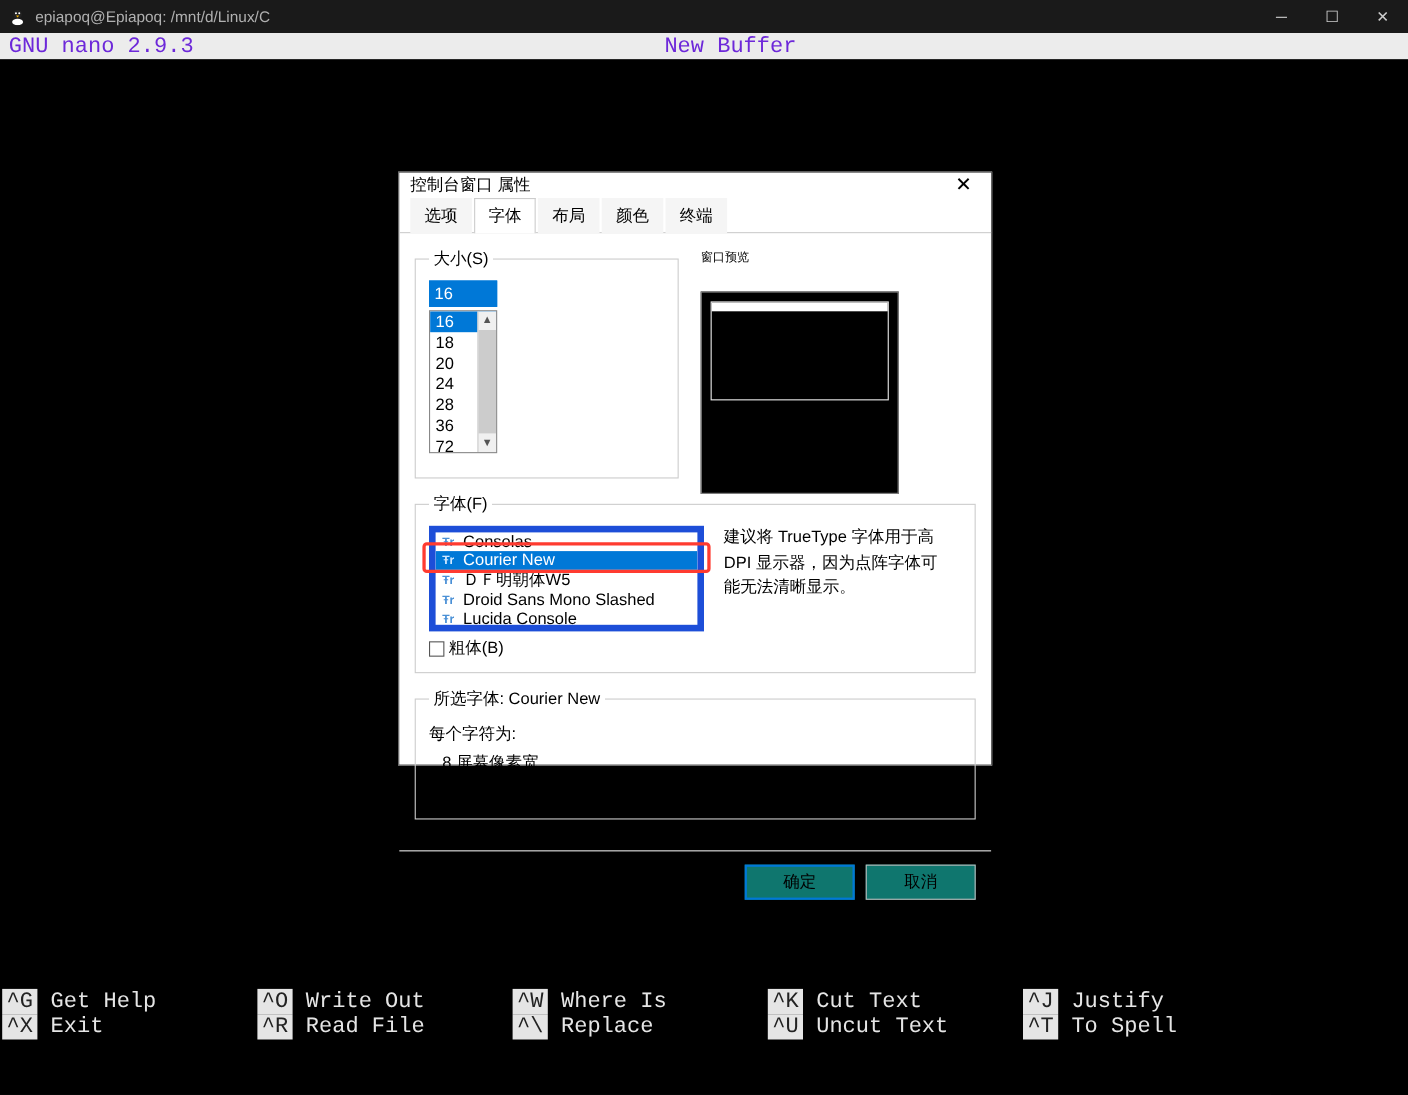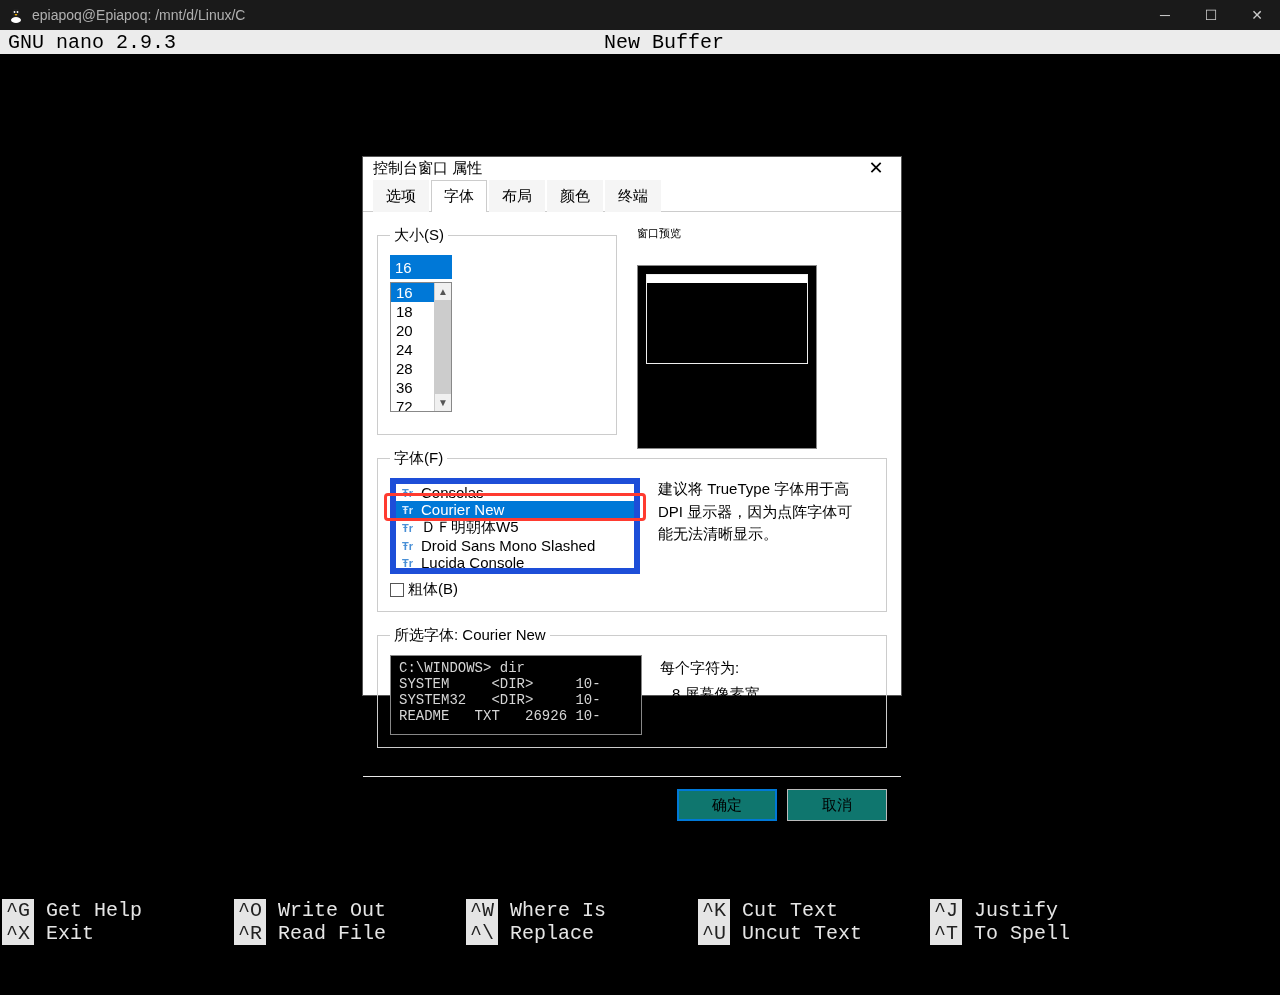--- a/index.html
+++ b/index.html
@@ -26,21 +26,21 @@
 }
 .titlebar-buttons div {
   width: 46px; height:30px; display:flex; align-items:center; justify-content:center; color:#ccc;
 }
 .nano-header {
   height: 24px;
   background: #ececec;
   display:flex;
   font-family: "Courier New", monospace;
   font-size: 20px;
-  color: #000000;
+  color: #6d28d9;
   padding: 0 8px;
   align-items:center;
 }
 .nano-header .title-left { flex: 0 0 auto; }
 .nano-header .title-center { flex: 1; text-align:center; margin-left:-120px;}
 .nano-body {
   position:relative;
   background:#000;
   height: calc(995px - 30px - 24px);
 }
@@ -305,24 +305,20 @@
         </div>
         <div class="bold-row">
           <span class="fake-checkbox"></span>
           <span>粗体(B)</span>
         </div>
       </fieldset>
 
       <fieldset>
         <legend>所选字体: Courier New</legend>
         <div class="sample-area">
-          <div class="sample-box">C:\WINDOWS&gt; dir
-SYSTEM     &lt;DIR&gt;     10-
-SYSTEM32   &lt;DIR&gt;     10-
-README   TXT   26926 10-</div>
           <div class="metrics">
             <div>每个字符为:</div>
             <div style="padding-left:12px;">8 屏幕像素宽</div>
             <div style="padding-left:6px;">16 屏幕像素高</div>
           </div>
         </div>
       </fieldset>
 
     </div>
     <div class="btn-row">

